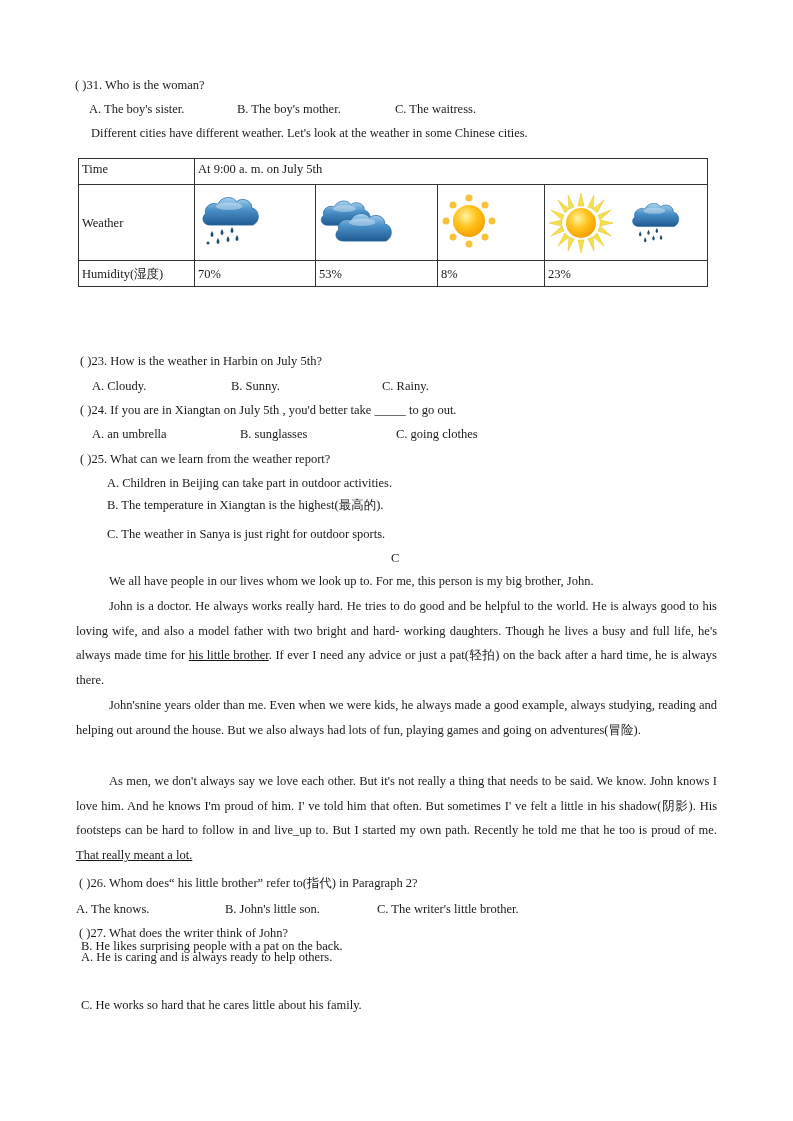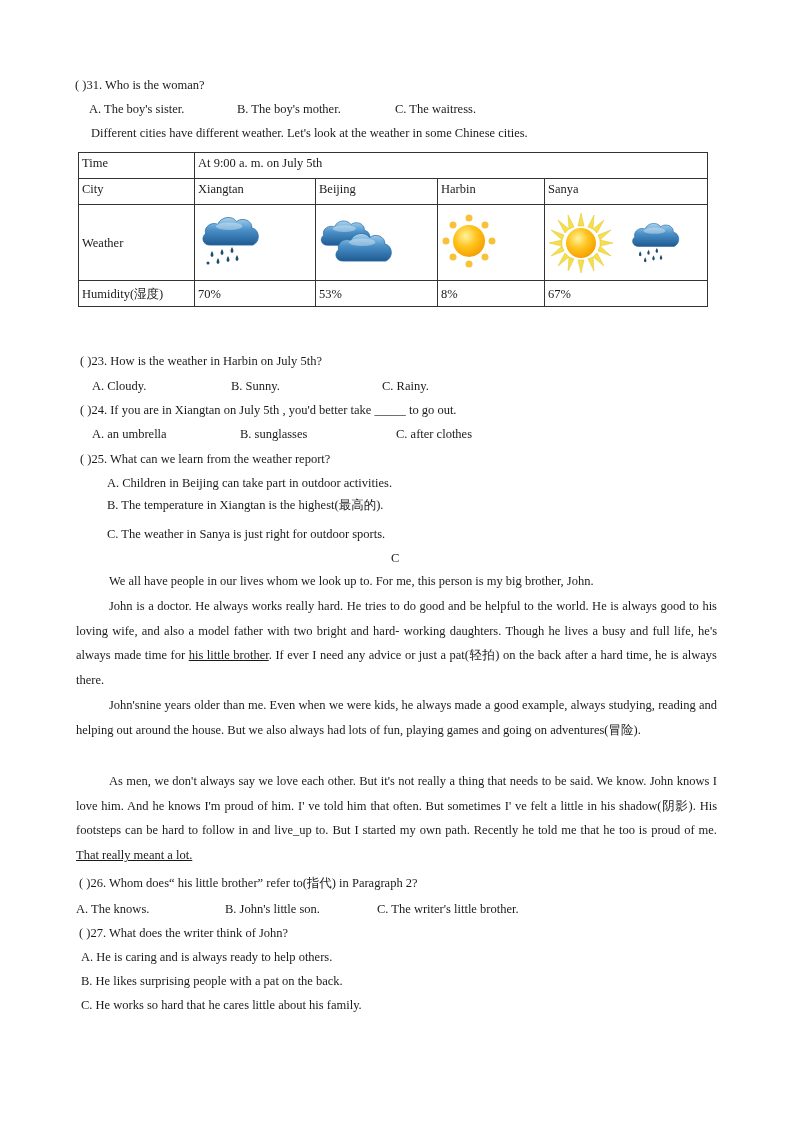--- a/index.html
+++ b/index.html
@@ -5,21 +5,21 @@
   html, body { margin: 0; padding: 0; background: #ffffff; }
   body {
     width: 793px; height: 1121px; position: relative; overflow: hidden;
     font-family: "Liberation Serif", "DejaVu Serif", serif;
     font-size: 12.5px; color: #1a1a1a;
   }
   .line { position: absolute; white-space: nowrap; line-height: 16px; }
   .opt { position: absolute; white-space: nowrap; line-height: 16px; }
   .u { text-decoration: underline; }
   table.weather {
-    position: absolute; left: 78px; top: 152px; width: 629px;
+    position: absolute; left: 78px; top: 158px; width: 629px;
     border-collapse: collapse; table-layout: fixed;
   }
   table.weather td {
     border: 1px solid #333; padding: 0 3px; vertical-align: middle;
     font-size: 12.5px; height: 24px; line-height: 16px; white-space: nowrap;
   }
   table.weather tr.r-time td, table.weather tr.r-city td { height: 23px; vertical-align: top; padding-top: 2px; }
   table.weather tr.r-weather td { height: 75px; }
   table.weather tr.r-hum td { height: 25px; }
   .icon-wrap { display: flex; align-items: center; gap: 14px; }
@@ -60,27 +60,20 @@
     <col style="width:116px">
       <col style="width:121px">
       <col style="width:122px">
       <col style="width:107px">
       <col style="width:163px">
   </colgroup>
   <tbody>
       <tr class="r-time">
     <td>Time</td>
     <td colspan="4">At 9:00 a. m. on July 5th</td>
-  </tr>
-  <tr class="r-city">
-    <td>City</td>
-    <td>Xiangtan</td>
-    <td>Beijing</td>
-    <td>Harbin</td>
-    <td>Sanya</td>
   </tr>
   <tr class="r-weather">
     <td>Weather</td>
     <td>
       <svg width="66" height="60" viewBox="0 0 66 60">
         <use href="#cloudShape" x="1" y="2" width="64" height="34"></use>
         <g fill="#1e4e6e">
           <path d="M14 40 q-3 5 0 6 q3 -1 0 -6z"></path>
           <path d="M24 38 q-3 5 0 6 q3 -1 0 -6z"></path>
           <path d="M34 36 q-3 5 0 6 q3 -1 0 -6z"></path>
@@ -147,48 +140,48 @@
           </g>
         </svg>
       </div>
     </td>
   </tr>
   <tr class="r-hum">
     <td>Humidity(湿度)</td>
     <td>70%</td>
     <td>53%</td>
     <td>8%</td>
-    <td>67%</td>
+    <td>23%</td>
   </tr>
 </tbody>
   </table>
 
 <div class="line" style="left:80px;top:353px;">(   )23. How is the weather in Harbin  on July 5th?</div>
 <div class="opt" style="left:92px;top:378px;">A.  Cloudy.</div>
 <div class="opt" style="left:231px;top:378px;">B.  Sunny.</div>
 <div class="opt" style="left:382px;top:378px;">C.  Rainy.</div>
 
 <div class="line" style="left:80px;top:402px;">(   )24.  If you are in Xiangtan  on July 5th , you'd better take _____ to  go out.</div>
 <div class="opt" style="left:92px;top:426px;">A.  an umbrella</div>
 <div class="opt" style="left:240px;top:426px;">B.  sunglasses</div>
-<div class="opt" style="left:396px;top:426px;">C.  after clothes</div>
+<div class="opt" style="left:396px;top:426px;">C.  going clothes</div>
 
 <div class="line" style="left:80px;top:451px;">(   )25. What  can we learn  from the weather report?</div>
 <div class="opt" style="left:107px;top:475px;">A.  Children  in  Beijing   can take part in  outdoor activities.</div>
 <div class="opt" style="left:107px;top:497px;text-align:center;">B.  The temperature in  Xiangtan  is  the highest(最高的).</div>
 <div class="opt" style="left:107px;top:526px;text-align:center;">C.  The weather in  Sanya is just  right  for outdoor  sports.</div>
 
 <div class="line" style="left:391px;top:550px;">C</div>
 
 <div class="para indent" style="top:569px;">We all  have people  in  our lives  whom we look up to. For me,  this person is my big  brother, John.</div>
 <div class="para indent" style="top:594px;"><span>John is  a  doctor. He always works really  hard.  He tries to  do  good and be helpful  to  the world.  He is  always good to his loving  wife, and also a model  father with two bright and hard- working daughters.  Though he lives  a busy and full  life,  he's always made time  for </span><span class="u">his little  brother</span><span>.  If  ever  I need any advice or just  a pat(轻拍) on the back after a hard time,  he is always there.</span></div>
 <div class="para indent" style="top:693px;">John'snine  years older than me.  Even when we were kids,  he always made a good example,  always studying, reading  and  helping   out  around  the  house.  But   we also  always  had  lots  of  fun,  playing   games and  going  on adventures(冒险).</div>
 <div class="para indent" style="top:769px;"><span>As men,  we don't always say we love  each other.  But it's not really  a thing that needs to be said.  We know. John knows I love  him.  And he knows I'm proud of him.  I' ve told him that often. But  sometimes I' ve felt a little  in his shadow(阴影). His  footsteps can be hard to follow in and live_up to. But  I started my own path.  Recently he told me that he too is proud of me.  </span><span class="u">That really  meant a lot.</span></div>
 
 <div class="line" style="left:79px;top:875px;">(   )26. Whom does“ his little  brother” refer to(指代) in Paragraph 2?</div>
 <div class="opt" style="left:76px;top:901px;">A.  The knows.</div>
 <div class="opt" style="left:225px;top:901px;">B.  John's little  son.</div>
 <div class="opt" style="left:377px;top:901px;">C.  The writer's little  brother.</div>
 
 <div class="line" style="left:79px;top:925px;">(   )27. What  does the writer think  of John?</div>
 <div class="opt" style="left:81px;top:949px;">A.  He is  caring and is always ready to help  others.</div>
-<div class="opt" style="left:81px;top:973px;text-align:center;">B.  He likes  surprising people with a pat on the back.</div>
+<div class="opt" style="left:81px;top:938px;text-align:center;">B.  He likes  surprising people with a pat on the back.</div>
 <div class="opt" style="left:81px;top:997px;">C.  He works so hard that he cares little  about his  family.</div>
 
 </body></html>

